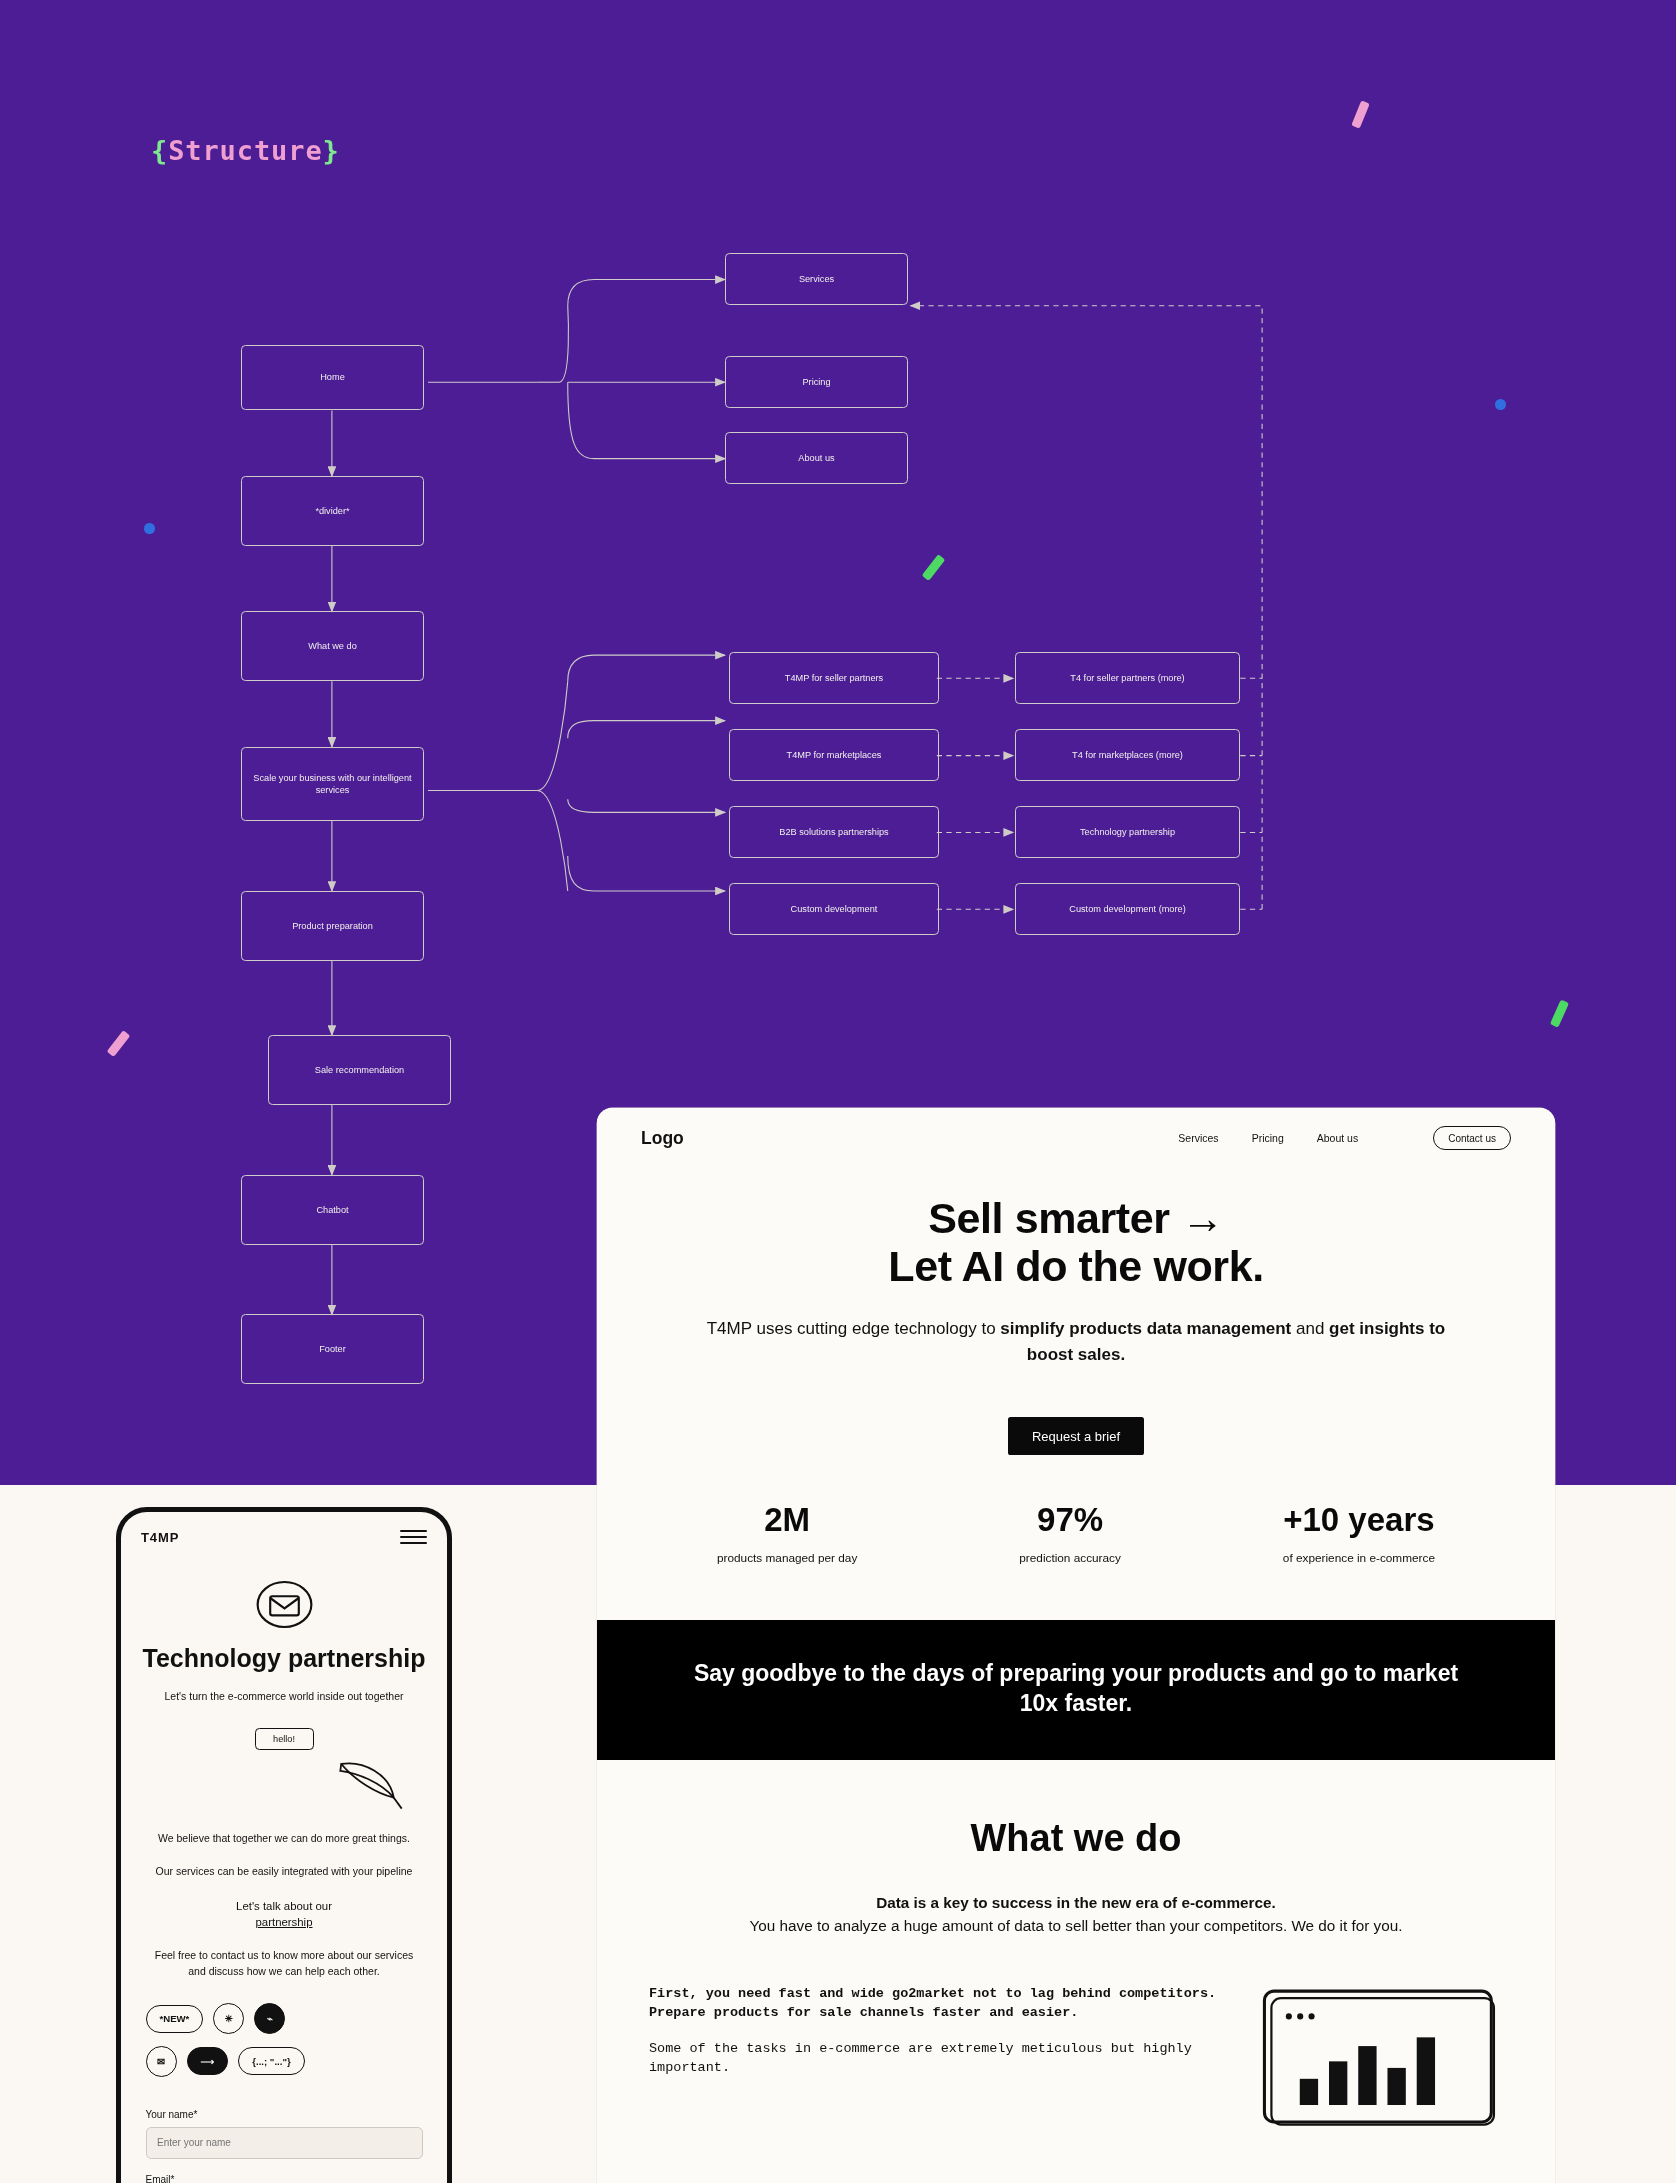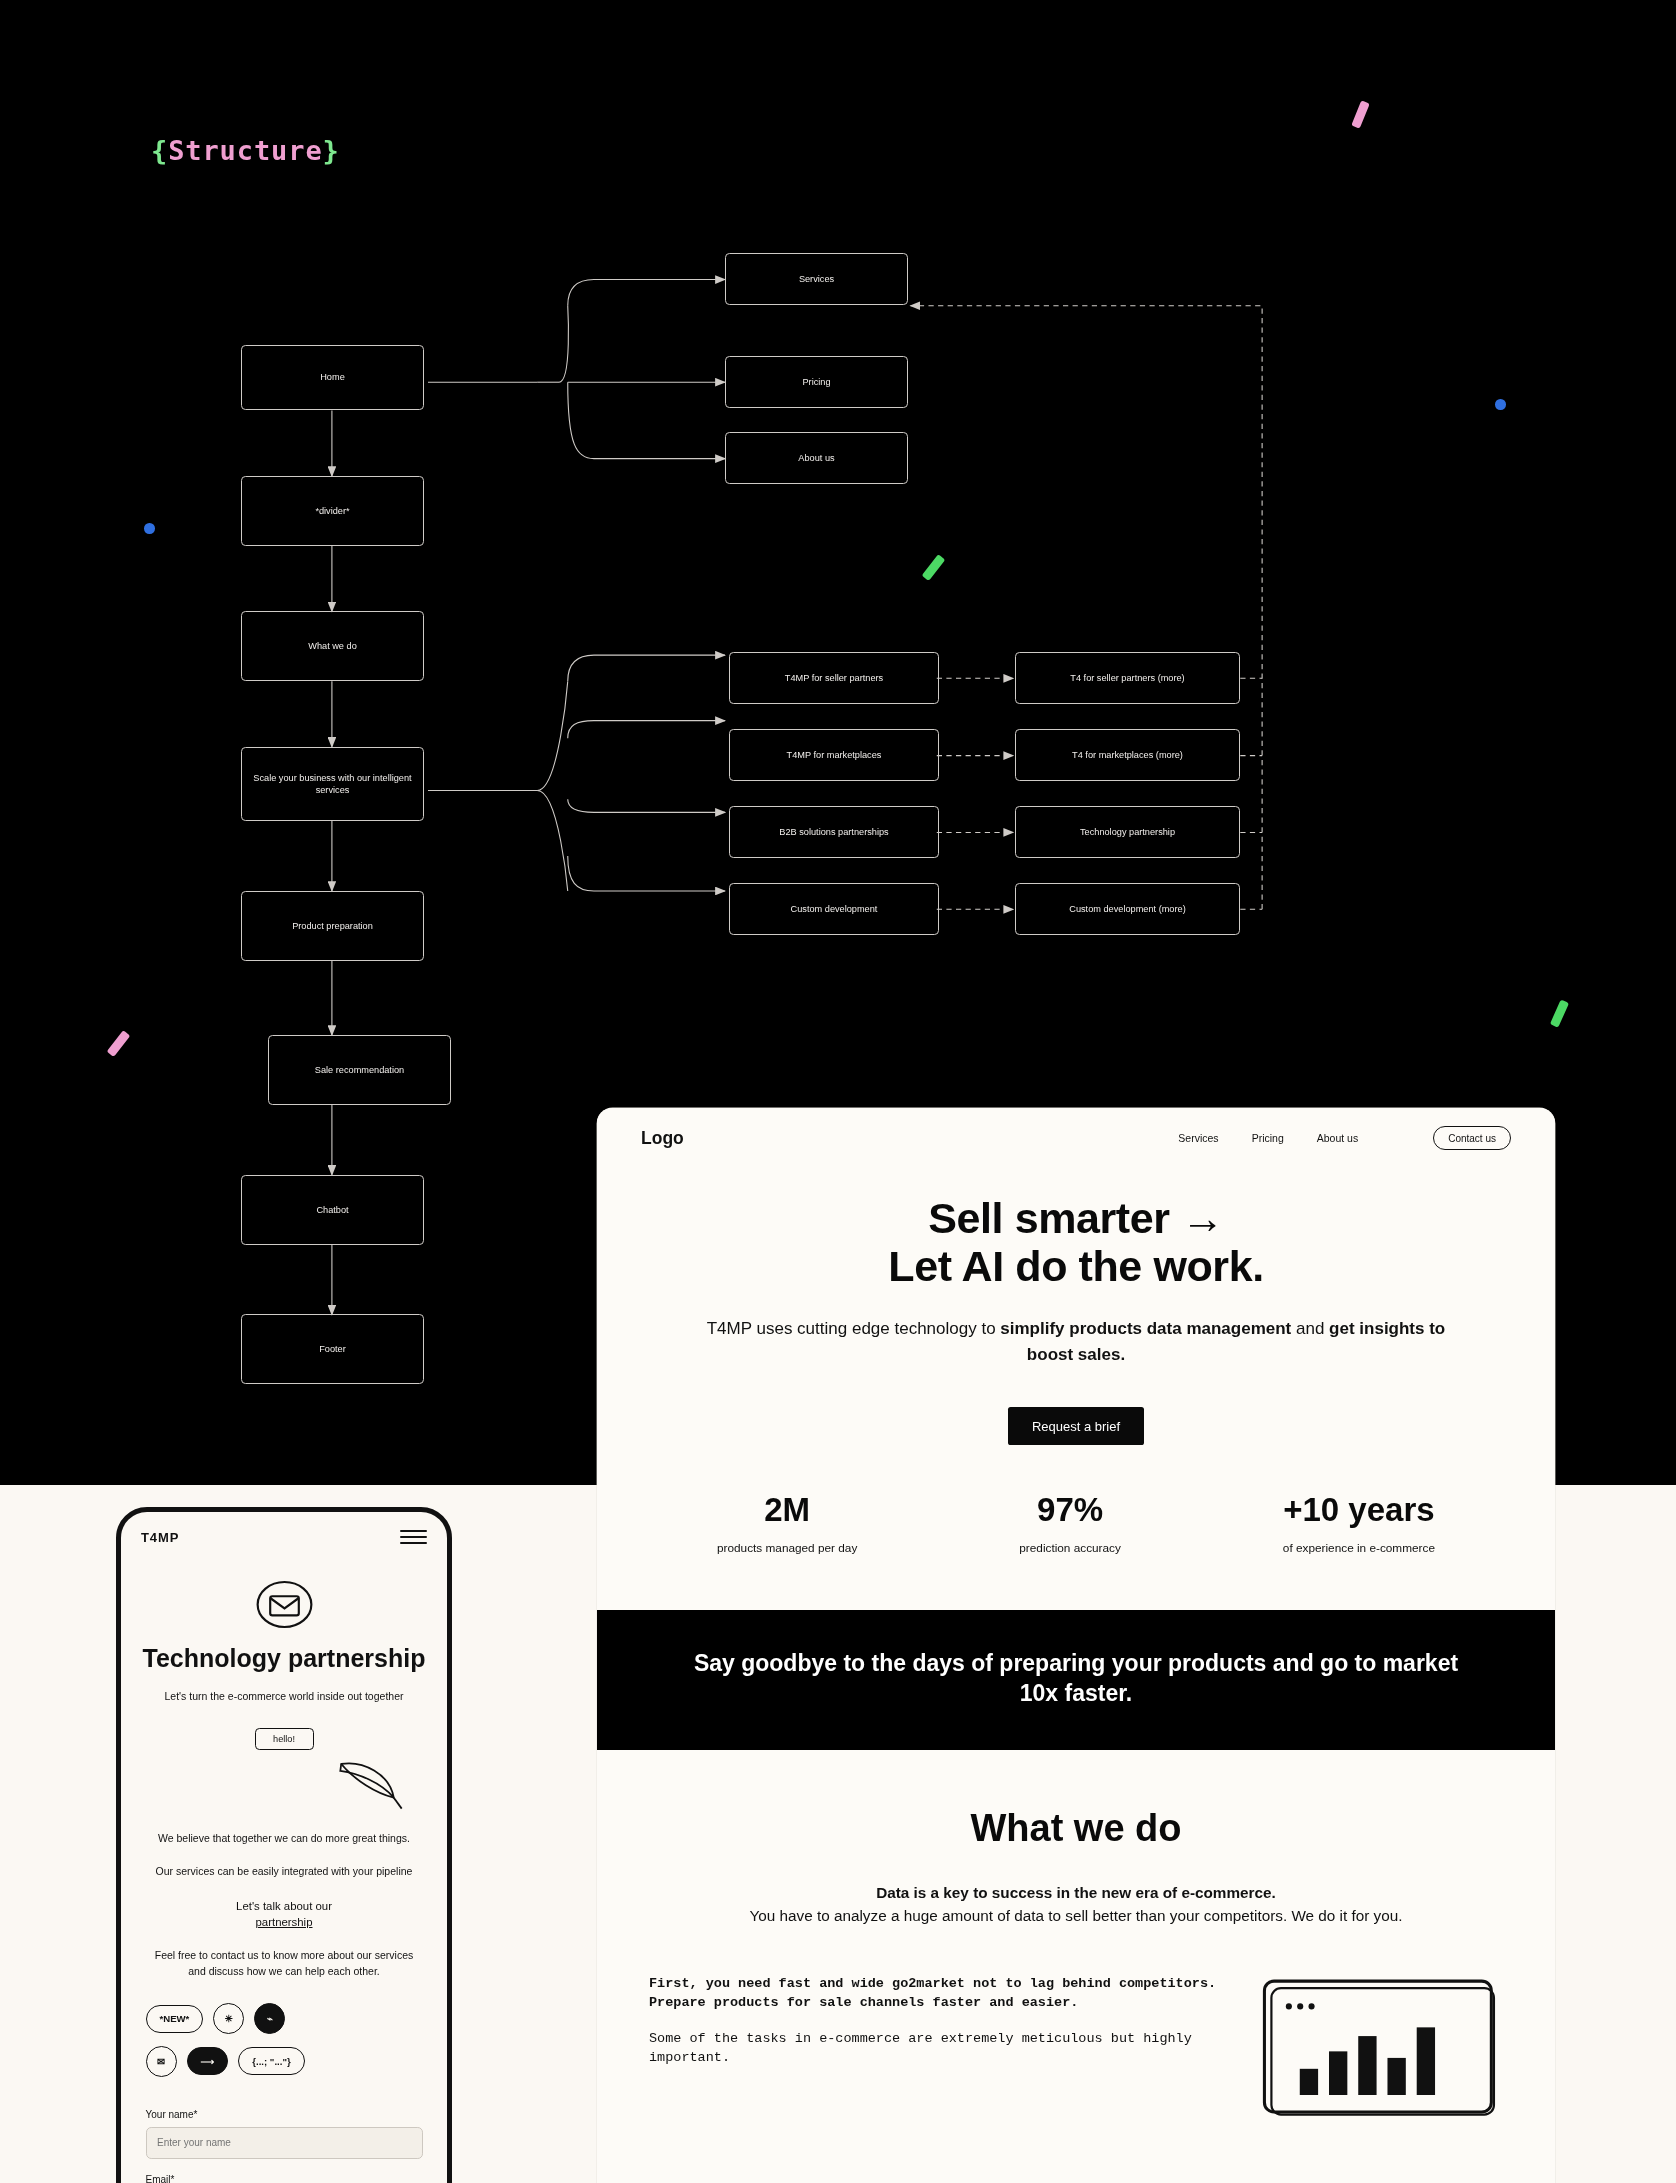--- a/index.html
+++ b/index.html
@@ -11,21 +11,21 @@
     font-family: "Liberation Sans", sans-serif;
     overflow: hidden;
     position: relative;
   }
 
   
   .dark-panel {
     position: absolute;
     left: 0; top: 0;
     width: 1677px; height: 1485px;
-    background: #000000;
+    background: #4c1d95;
     overflow: hidden;
   }
   .structure-title {
     position: absolute;
     left: 151px; top: 135px;
     font-family: "DejaVu Sans Mono", monospace;
     font-size: 27px;
     font-weight: bold;
     color: #ef9fd0;
     letter-spacing: 0.9px;
@@ -86,21 +86,21 @@
     border-radius: 436px;
     padding: 5.7px 14px;
     font-size: 10px;
     color:#111;
   }
   .dm-hero { padding: 26px 87px 0; text-align:center; background:#fdfbf7; }
   .dm-h1 { font-size: 43px; font-weight: 800; color:#0a0a0a; line-height: 1.12; letter-spacing:-0.4px; }
   .dm-sub { margin-top: 26px; font-size: 17px; line-height: 1.5; color:#111; }
   .dm-sub b { font-weight: 800; }
   .dm-cta {
-    display:inline-block; margin: 40px auto 0;
+    display:inline-block; margin: 50px auto 0;
     background:#0a0a0a; color:#fff; font-size:13px;
     padding: 11.4px 23.6px; border-radius: 2.6px;
   }
   .dm-stats {
     display:flex; justify-content:space-around;
     padding: 46px 39px 52px; background:#fdfbf7; text-align:center;
   }
   .dm-stat-num { font-size: 33px; font-weight: 800; color:#0a0a0a; }
   .dm-stat-lbl { margin-top: 11.4px; font-size: 11.8px; line-height:1.45; color:#111; }
   .dm-black {

